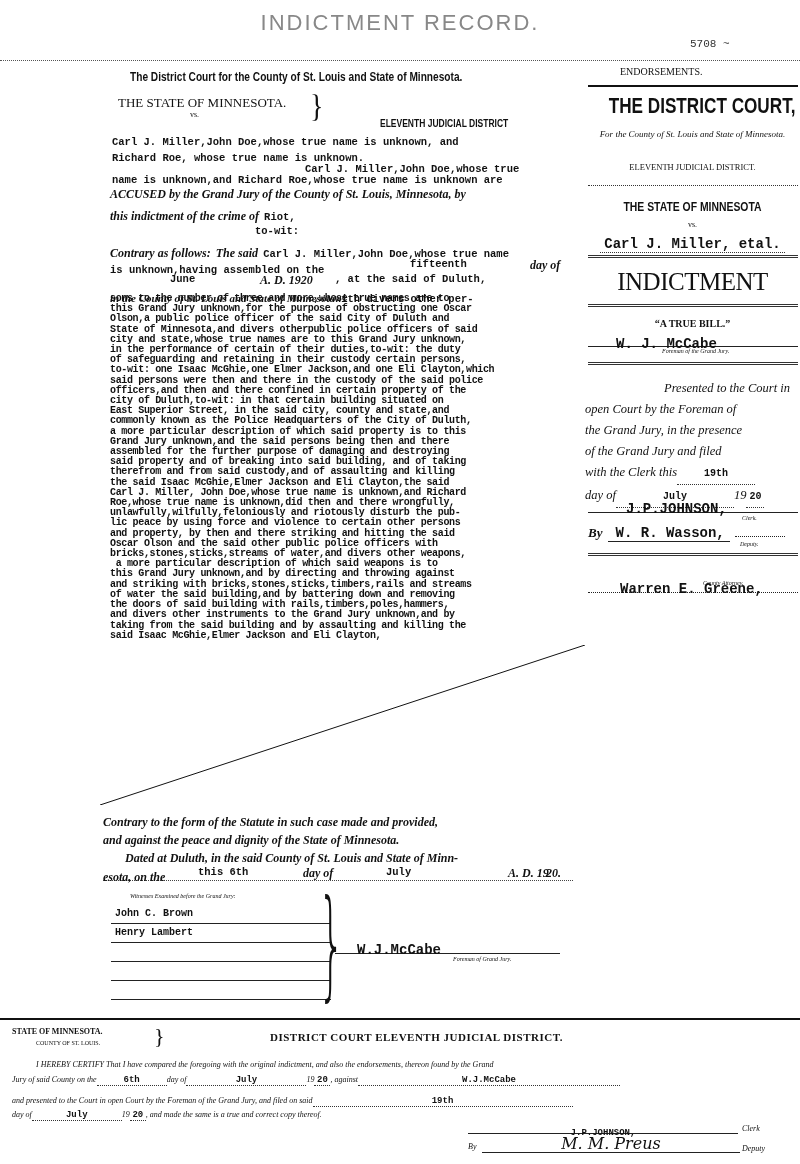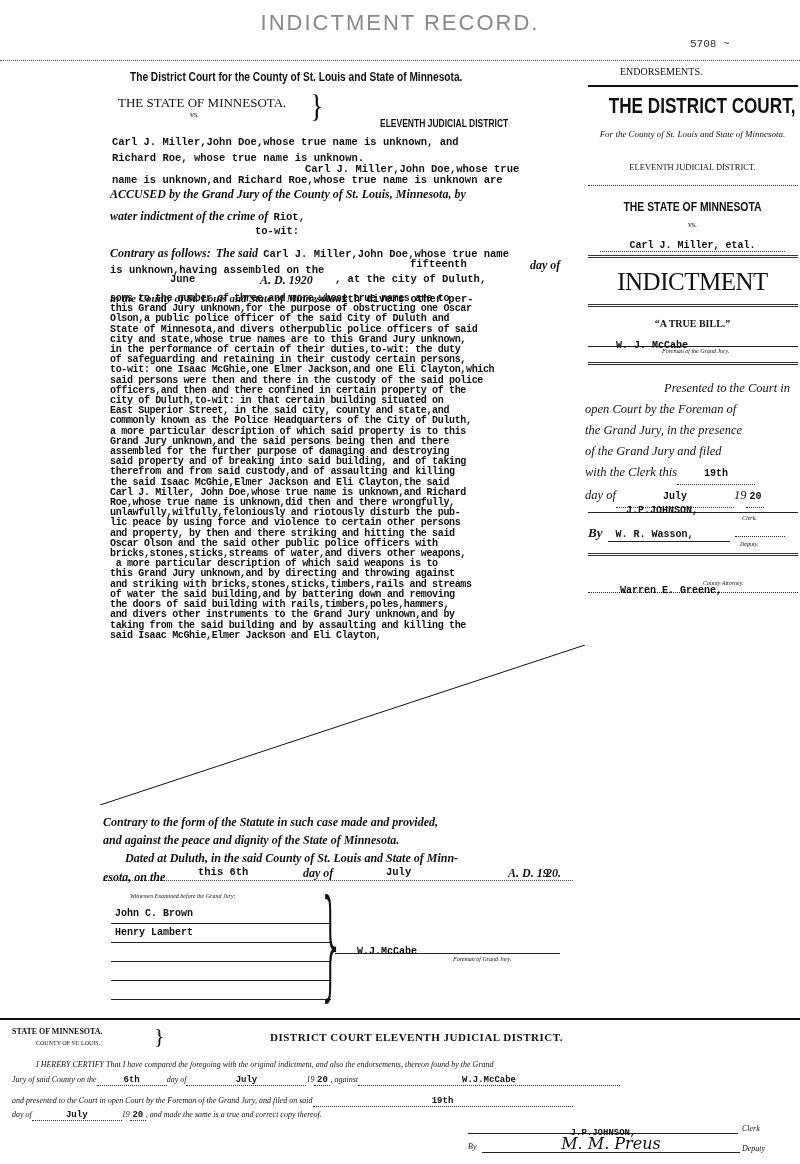--- a/index.html
+++ b/index.html
@@ -22,21 +22,21 @@
     .rc-line { border-top: 2px solid #111; }
     .rc-line-thin { border-top: 1px dotted #333; }
     .rc-court { left: 585px; top: 93px; width: 215px; font-family: "Liberation Sans", sans-serif; font-weight: bold; font-size: 22px; transform: scaleX(0.78); transform-origin: center; white-space: nowrap; }
     .rc-for { left: 585px; top: 128px; width: 215px; font-family: "Liberation Serif", serif; font-style: italic; font-size: 9px; line-height: 13px; }
     .rc-eleventh { left: 585px; top: 162px; width: 215px; font-family: "Liberation Serif", serif; font-size: 8.5px; }
     .rc-state { left: 585px; top: 199px; width: 215px; font-family: "Liberation Sans", sans-serif; font-weight: bold; font-size: 13px; transform: scaleX(0.8); white-space: nowrap; }
     .rc-vs { left: 585px; top: 220px; width: 215px; font-size: 8px; font-family: "Liberation Serif", serif; }
     .rc-def { left: 585px; top: 233px; width: 215px; }
     .rc-indict { left: 585px; top: 268px; width: 215px; font-family: "Liberation Serif", serif; font-size: 25px; letter-spacing: -0.5px; }
     .rc-truebill { left: 585px; top: 318px; width: 215px; font-family: "Liberation Serif", serif; font-weight: bold; font-size: 10px; }
-    .sig { font-family: "Liberation Mono", monospace; font-weight: bold; font-size: 10px; }
+    .sig { font-family: "Liberation Mono", monospace; font-weight: bold; font-size: 14px; }
     .caption-tiny { font-family: "Liberation Serif", serif; font-style: italic; font-size: 6px; white-space: nowrap; }
     .rc-presented { left: 585px; top: 378px; width: 205px; font-family: "Liberation Serif", serif; font-style: italic; font-size: 12.5px; line-height: 21px; }
     .fill { display: inline-block; border-bottom: 1px dotted #333; text-align: center; font-family: "Liberation Mono", monospace; font-weight: bold; font-style: normal; font-size: 10px; }
     .witness-box { left: 100px; top: 890px; width: 220px; }
     .wline { height: 18px; border-bottom: 1px solid #222; font-family: "Liberation Mono", monospace; font-weight: bold; font-size: 10px; line-height: 18px; padding-left: 4px; }
     .big-brace { left: 318px; top: 884px; font-size: 120px; line-height: 1; font-family: "DejaVu Sans", sans-serif; font-weight: 100; transform: scaleX(0.35); transform-origin: left; color: #111; }
     .rule-bottom { left: 0; top: 1018px; width: 800px; border-top: 2px solid #111; }
     .cert-state { left: 12px; top: 1027px; font-family: "Liberation Serif", serif; font-weight: bold; font-size: 8px; }
     .cert-county { left: 36px; top: 1040px; font-family: "Liberation Serif", serif; font-size: 6px; }
     .cert-brace { left: 154px; top: 1023px; font-size: 22px; font-family: "Liberation Serif", serif; }
@@ -56,38 +56,38 @@
 <div class="abs vs-small">vs.</div>
 <div class="abs brace-caption">}</div>
 <div class="abs district-left">ELEVENTH JUDICIAL DISTRICT</div>
 <div class="abs tw" style="left:112px;top:136px;">Carl J. Miller,John Doe,whose true name is unknown, and</div>
 <div class="abs tw" style="left:112px;top:152px;">Richard Roe, whose true name is unknown.</div>
 
 <div class="abs tw" style="left:305px;top:163px;">Carl J. Miller,John Doe,whose true</div>
 <div class="abs tw" style="left:112px;top:174px;">name is unknown,and Richard Roe,whose true name is unknown are</div>
 <div class="abs it" style="left:110px;top:187px;">ACCUSED by the Grand Jury of the County of St. Louis, Minnesota, by</div>
 <div class="abs" style="left:110px;top:205px;white-space:nowrap;">
-  <span class="it">water indictment of the crime of</span>
+  <span class="it">this indictment of the crime of</span>
   <span class="tw">Riot,</span>
 </div>
 <div class="abs tw" style="left:255px;top:225px;">to-wit:</div>
 <div class="abs" style="left:110px;top:242px;white-space:nowrap;">
   <span class="it">Contrary as follows:</span>
   <span class="it">The said</span>
   <span class="tw">Carl J. Miller,John Doe,whose true name</span>
 </div>
 <div class="abs" style="left:110px;top:258px;width:480px;white-space:nowrap;">
   <span class="tw">is unknown,having assembled on the</span>
   <span class="tw" style="position:absolute;left:300px;">fifteenth</span>
   <span class="it" style="position:absolute;left:420px;">day of</span>
 </div>
 <div class="abs" style="left:110px;top:273px;width:480px;white-space:nowrap;">
   <span class="tw" style="position:absolute;left:60px;">June</span>
   <span class="it" style="position:absolute;left:150px;">A. D. 1920</span>
-  <span class="tw" style="position:absolute;left:225px;">, at  the city of Duluth,</span>
+  <span class="tw" style="position:absolute;left:225px;">, at  the said of Duluth,</span>
 </div>
 <div class="abs" style="left:110px;top:287px;white-space:nowrap;">
   <span class="it" style="font-size:11px;">in the County of St. Louis and State of Minnesota</span><span class="tw">with divers other per-</span>
 </div>
 
 <div class="abs body-block" id="body-block"><div>sons to the number of three and more,whose true names are to</div><div>this Grand Jury unknown,for the purpose of obstructing one Oscar</div><div>Olson,a public police officer of the said City of Duluth and</div><div>State of Minnesota,and divers otherpublic police officers of said</div><div>city and state,whose true names are to this Grand Jury unknown,</div><div>in the performance of certain of their duties,to-wit: the duty</div><div>of safeguarding and retaining in their custody certain persons,</div><div>to-wit: one Isaac McGhie,one Elmer Jackson,and one Eli Clayton,which</div><div>said persons were then and there in the custody of the said police</div><div>officers,and then and there confined in certain property of the</div><div>city of Duluth,to-wit: in that certain building situated on</div><div>East Superior Street, in the said city, county and state,and</div><div>commonly known as the Police Headquarters of the City of Duluth,</div><div>a more particular description of which said property is to this</div><div>Grand Jury unknown,and the said persons being then and there</div><div>assembled for the further purpose of damaging and destroying</div><div>said property and of breaking into said building, and of taking</div><div>therefrom and from said custody,and of assaulting and killing</div><div>the said Isaac McGhie,Elmer Jackson and Eli Clayton,the said</div><div>Carl J. Miller, John Doe,whose true name is unknown,and Richard</div><div>Roe,whose true name is unknown,did then and there wrongfully,</div><div>unlawfully,wilfully,feloniously and riotously disturb the pub-</div><div>lic peace by using force and violence to certain other persons</div><div>and property, by then and there striking and hitting the said</div><div>Oscar Olson and the said other public police officers with</div><div>bricks,stones,sticks,streams of water,and divers other weapons,</div><div> a more particular description of which said weapons is to</div><div>this Grand Jury unknown,and by directing and throwing against</div><div>and striking with bricks,stones,sticks,timbers,rails and streams</div><div>of water the said building,and by battering down and removing</div><div>the doors of said building with rails,timbers,poles,hammers,</div><div>and divers other instruments to the Grand Jury unknown,and by</div><div>taking from the said building and by assaulting and killing the</div><div>said Isaac McGhie,Elmer Jackson and Eli Clayton,</div></div>
 
 <svg class="abs diag-line" viewBox="0 0 490 160" preserveAspectRatio="none">
   <line x1="0" y1="160" x2="485" y2="0" stroke="#111" stroke-width="1"></line>
 </svg>

